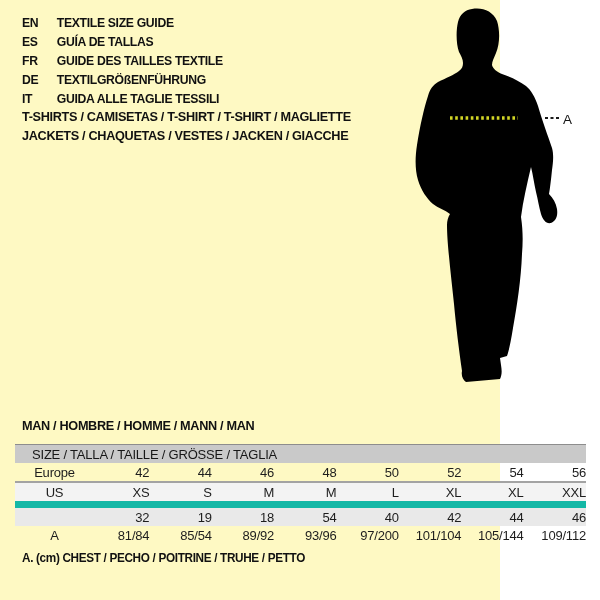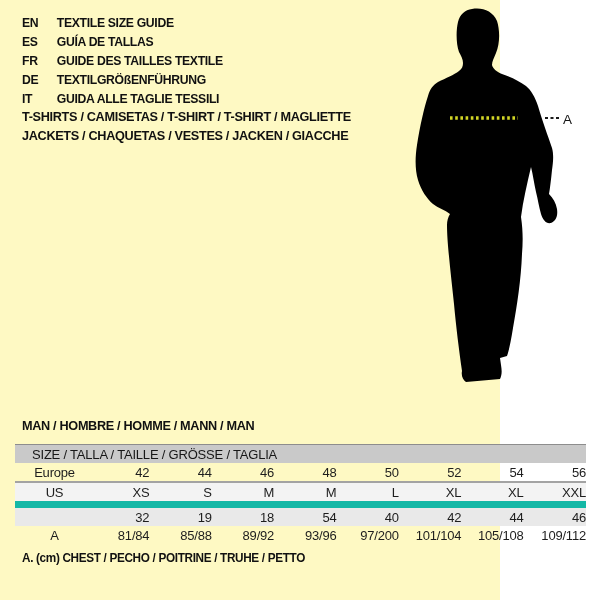--- a/index.html
+++ b/index.html
@@ -167,26 +167,26 @@
         <td>18</td>
         <td>54</td>
         <td>40</td>
         <td>42</td>
         <td>44</td>
         <td>46</td>
       </tr>
       <tr>
         <td class="lbl">A</td>
         <td>81/84</td>
-        <td>85/88</td>
+        <td>85/54</td>
         <td>89/92</td>
         <td>93/96</td>
         <td>97/200</td>
         <td>101/104</td>
-        <td>105/108</td>
+        <td>105/144</td>
         <td>109/112</td>
       </tr>
     </tbody>
   </table>
 
   <div class="footnote cond">A. (cm) CHEST / PECHO / POITRINE / TRUHE / PETTO</div>
 
 </div>
 
 </body></html>

